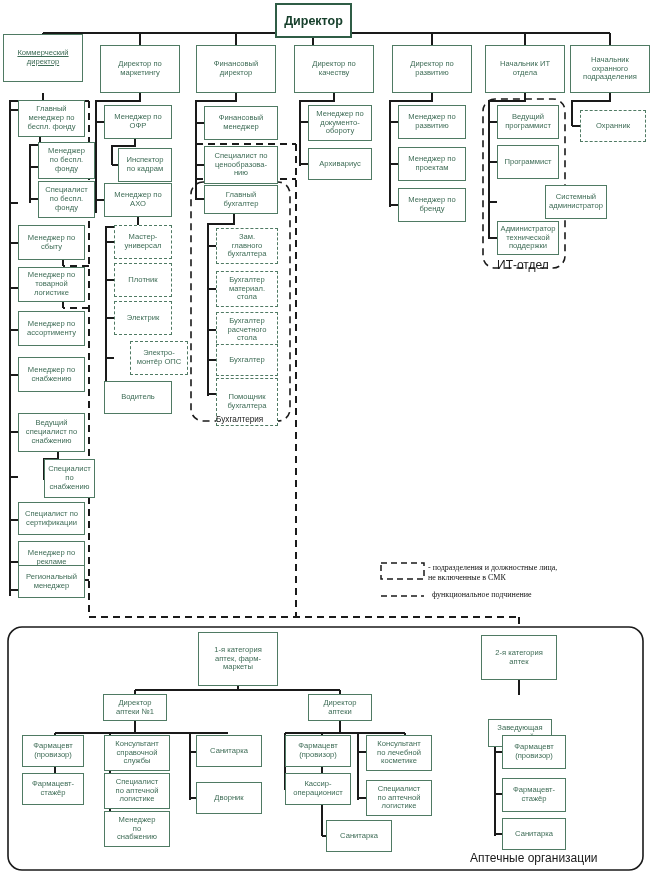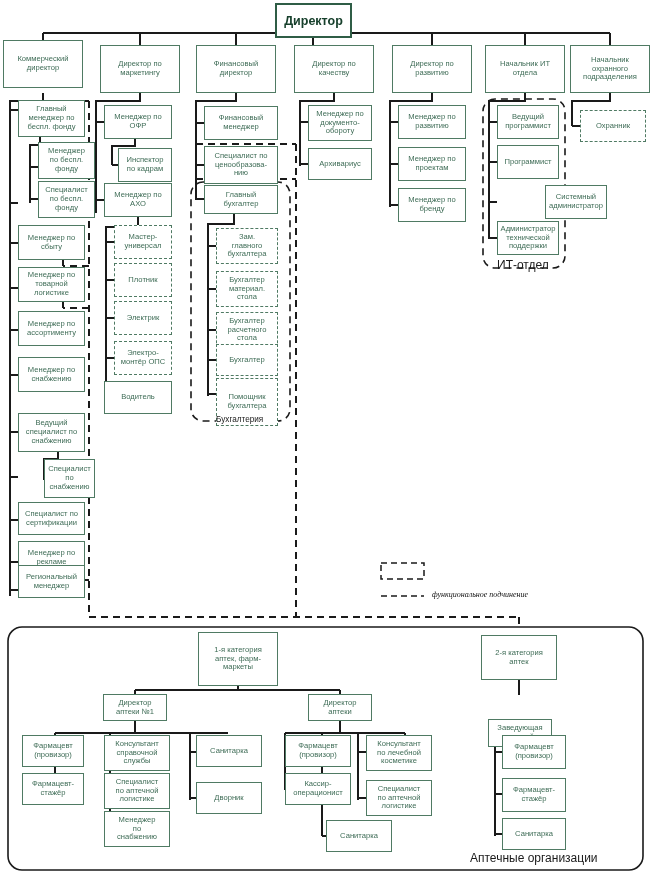--- a/index.html
+++ b/index.html
@@ -219,21 +219,21 @@
     </g>
 
     <g stroke="#1a1a1a" stroke-width="1.5" fill="none" stroke-dasharray="6,4">
       <rect x="381" y="563" width="43" height="16"></rect>
       <path d="M381 596 L424 596"></path>
     </g>
   </svg>
 
   <div class="box root" style="left:275px;top:3px;width:77px;height:35px;">Директор</div>
 
-  <div class="box" style="left:3px;top:40px;width:80px;height:48px;">Коммерческий
+  <div class="box" style="left:3px;top:34px;width:80px;height:48px;text-decoration:underline;">Коммерческий
 директор</div>
   <div class="box" style="left:100px;top:45px;width:80px;height:48px;">Директор по
 маркетингу</div>
   <div class="box" style="left:196px;top:45px;width:80px;height:48px;">Финансовый
 директор</div>
   <div class="box" style="left:294px;top:45px;width:80px;height:48px;">Директор по
 качеству</div>
   <div class="box" style="left:392px;top:45px;width:80px;height:48px;">Директор по
 развитию</div>
   <div class="box" style="left:570px;top:45px;width:80px;height:48px;">Начальник
@@ -276,21 +276,21 @@
   <div class="box" style="left:104px;top:105px;width:68px;height:34px;">Менеджер по
 ОФР</div>
   <div class="box" style="left:118px;top:148px;width:54px;height:34px;">Инспектор
 по кадрам</div>
   <div class="box" style="left:104px;top:183px;width:68px;height:34px;">Менеджер по
 АХО</div>
   <div class="box dashed" style="left:114px;top:225px;width:58px;height:34px;">Мастер-
 универсал</div>
   <div class="box dashed" style="left:114px;top:263px;width:58px;height:34px;">Плотник</div>
   <div class="box dashed" style="left:114px;top:301px;width:58px;height:34px;">Электрик</div>
-  <div class="box dashed" style="left:114px;top:341px;width:58px;height:34px;">Электро-
+  <div class="box dashed" style="left:130px;top:341px;width:58px;height:34px;">Электро-
 монтёр ОПС</div>
   <div class="box" style="left:104px;top:381px;width:68px;height:33px;">Водитель</div>
 
   <div class="box" style="left:204px;top:106px;width:74px;height:34px;">Финансовый
 менеджер</div>
   <div class="box" style="left:204px;top:146px;width:74px;height:38px;">Специалист по
 ценообразова-
 нию</div>
   <div class="box" style="left:204px;top:185px;width:74px;height:29px;">Главный
 бухгалтер</div>
@@ -325,21 +325,23 @@
   <div class="box" style="left:497px;top:145px;width:62px;height:34px;">Программист</div>
   <div class="box" style="left:497px;top:185px;width:62px;height:34px;margin-left:48px;">Системный
 администратор</div>
   <div class="box" style="left:497px;top:221px;width:62px;height:34px;">Администратор
 технической
 поддержки</div>
   <div class="grouplabel big" style="left:497px;top:258px;">ИТ-отдел</div>
 
   <div class="box dashed" style="left:580px;top:110px;width:66px;height:32px;">Охранник</div>
 
-  <div class="legend-text serif" style="left:432px;top:590px;width:200px;font-style:italic;">функциональное подчинение</div>
+  <div class="legend-text serif" style="left:428px;top:563px;width:210px;">- подразделения и должностные лица,
+                  не включенные в СМК</div>
+  <div class="legend-text serif" style="left:432px;top:590px;width:200px;">функциональное подчинение</div>
 
   <div class="box" style="left:198px;top:632px;width:80px;height:54px;">1-я категория
 аптек, фарм-
 маркеты</div>
   <div class="box" style="left:481px;top:635px;width:76px;height:45px;">2-я категория
 аптек</div>
 
   <div class="box" style="left:103px;top:694px;width:64px;height:27px;">Директор
 аптеки №1</div>
   <div class="box" style="left:22px;top:735px;width:62px;height:32px;">Фармацевт

